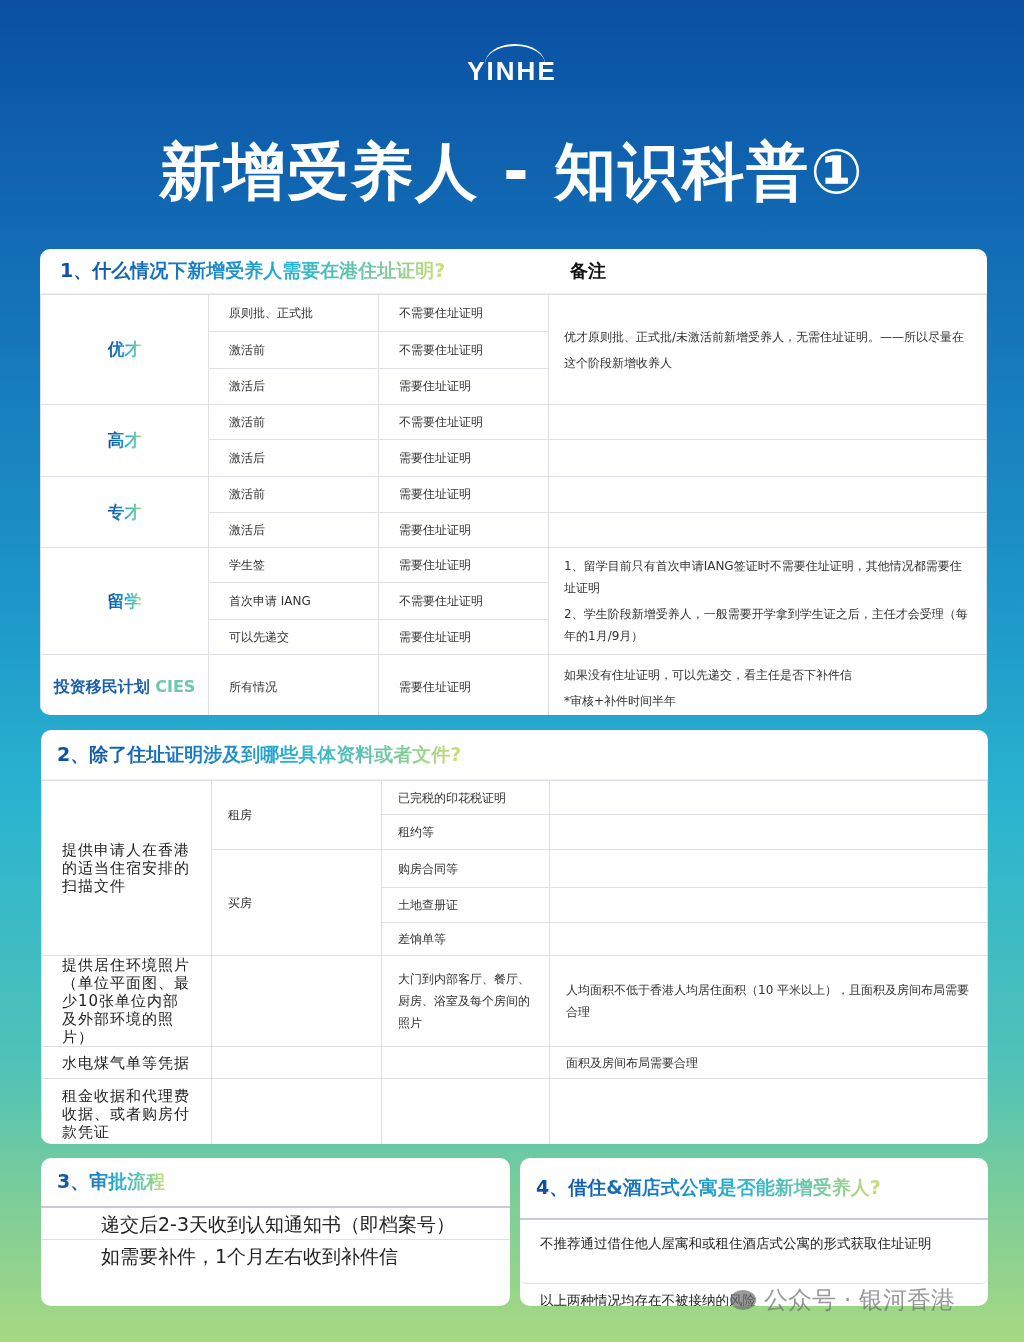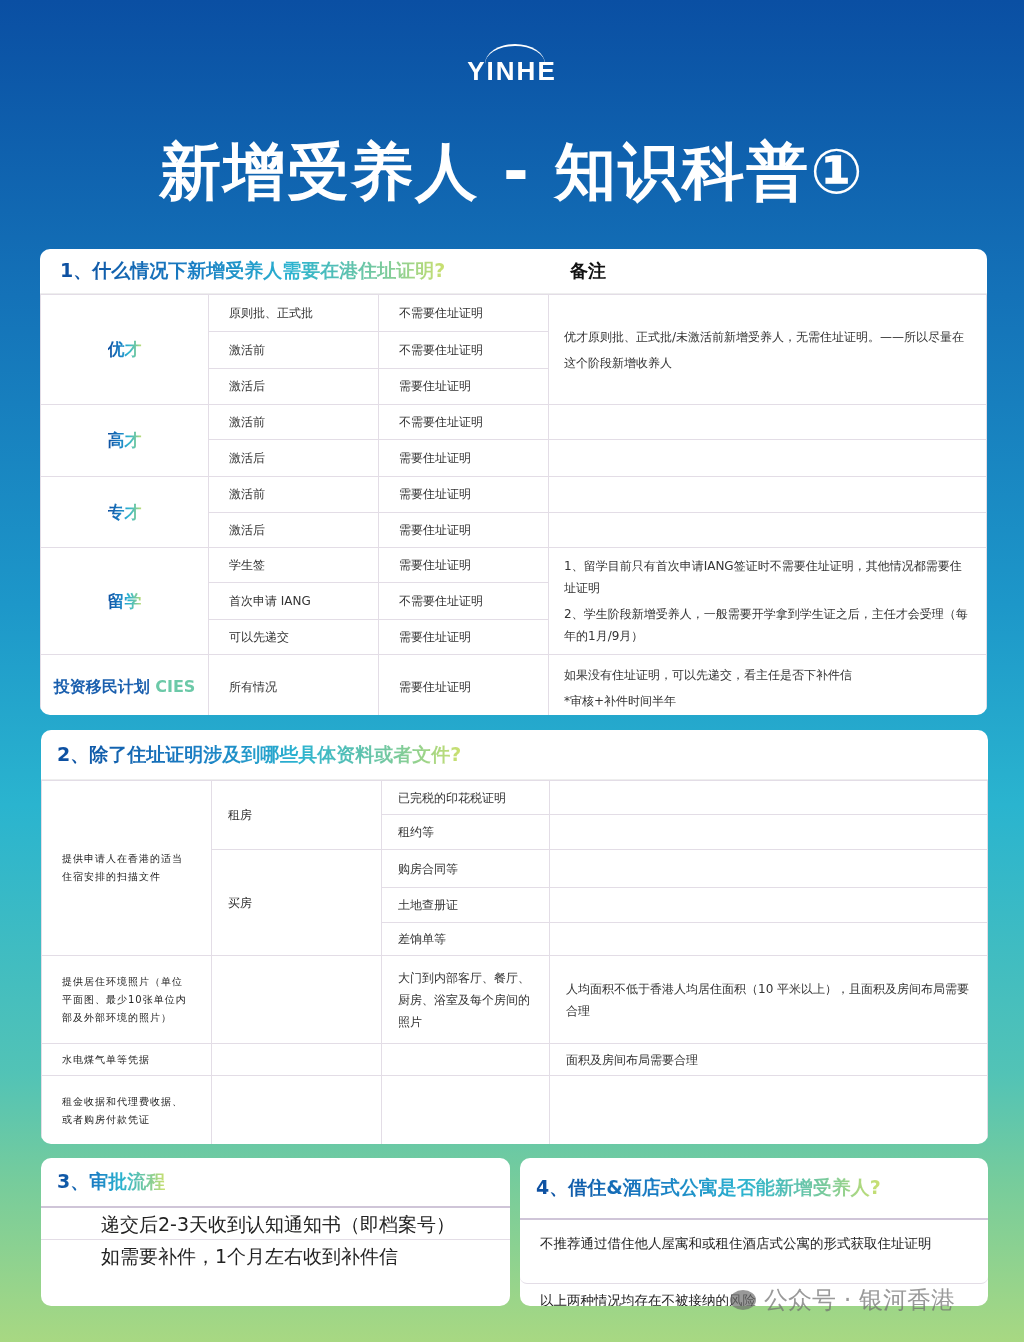--- a/index.html
+++ b/index.html
@@ -26,21 +26,21 @@
 
   #s1 { left: 40px; top: 249px; width: 947px; height: 466px; }
   #s1 .head { height: 45px; display: flex; align-items: center; border-bottom: 1px solid #eee; }
   #s1 .head .q { width: 508px; padding-left: 20px; }
   #s1 .head .note { padding-left: 22px; font-size: 18px; font-weight: bold; color: #111; }
   #s1 td.remark { font-size: 12px; line-height: 26px; padding: 0 15px; }
   #s1 td.remark p { line-height: 22px; }
 
   #s2 { left: 41px; top: 730px; width: 947px; height: 414px; }
   #s2 .head { height: 50px; display: flex; align-items: center; padding-left: 16px; border-bottom: 1px solid #eee; }
-  #s2 td.big { font-size: 10px; color: #222; line-height: 18px; padding: 0 20px; letter-spacing: 1px; }
+  #s2 td.big { font-size: 15px; color: #222; line-height: 18px; padding: 0 20px; letter-spacing: 1px; }
   #s2 td.r { font-size: 12px; line-height: 22px; padding: 0 16px; }
 
   #s3 { left: 41px; top: 1158px; width: 469px; height: 148px; }
   #s3 .head { height: 50px; display: flex; align-items: center; padding-left: 16px; border-bottom: 2px solid #cfc5d8; }
   #s3 .item { height: 32px; line-height: 32px; padding-left: 60px; font-size: 19px; color: #222; border-bottom: 1px solid #e3dde6; }
   #s3 .item:last-child { border-bottom: none; }
 
   #s4 { left: 520px; top: 1158px; width: 468px; height: 148px; }
   #s4 .head { height: 62px; display: flex; align-items: center; padding-left: 16px; border-bottom: 2px solid #cfc5d8; }
   #s4 .item1 { height: 64px; padding: 14px 20px 0 20px; font-size: 13.5px; color: #222; line-height: 18px; border-bottom: 1px solid #e3dde6; border-radius: 7px; }

